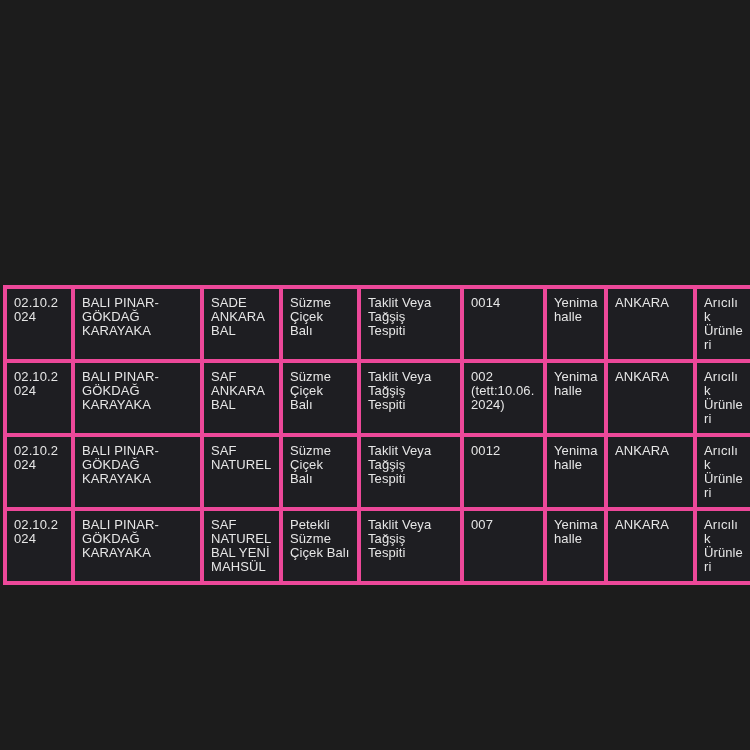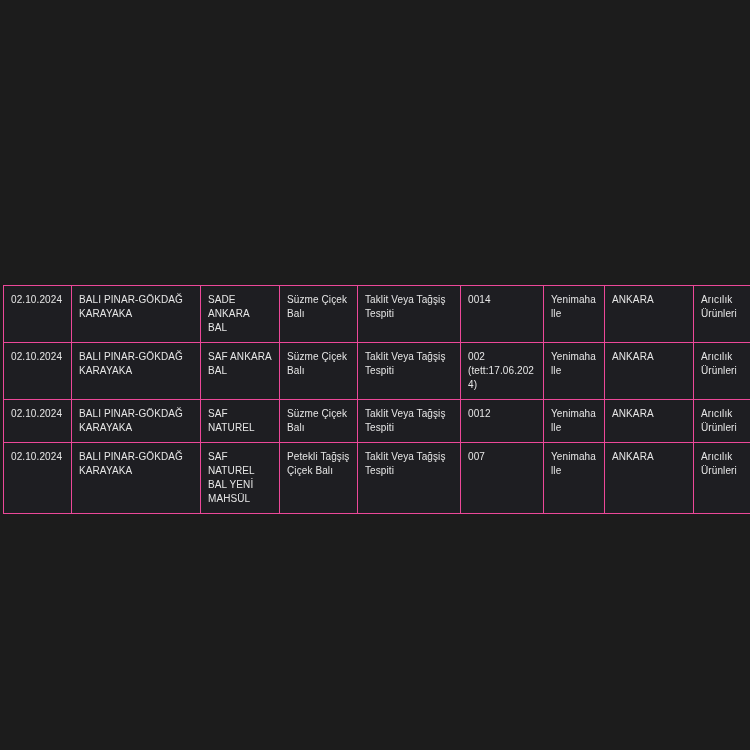--- a/index.html
+++ b/index.html
@@ -25,23 +25,23 @@
     top: 285px;
     width: 747px;
   }
   table.data-table {
     border-collapse: collapse;
     table-layout: fixed;
     width: 747px;
     background: #1e1e22;
   }
   table.data-table td {
-    border: 1px solid #ec4899;
+    border: 4px solid #ec4899;
     color: #e6e6e6;
-    font-size: 10px;
+    font-size: 13px;
     line-height: 14px;
     padding: 7px 6px 7px 7px;
     vertical-align: top;
     font-weight: 400;
     letter-spacing: 0.1px;
     background: #1e1e22;
     word-wrap: break-word;
   }
   table.data-table tr.row-1 td { height: 26px; }
   table.data-table tr.row-2 td { height: 25px; }
@@ -133,21 +133,21 @@
           <td>
             <span class="cell-line">Süzme Çiçek</span>
             <span class="cell-line">Balı</span>
           </td>
           <td>
             <span class="cell-line">Taklit Veya Tağşiş</span>
             <span class="cell-line">Tespiti</span>
           </td>
           <td>
             <span class="cell-line">002</span>
-            <span class="cell-line">(tett:17.06.2024)</span>
+            <span class="cell-line">(tett:10.06.2024)</span>
           </td>
           <td>
             <span class="cell-line">Yenimahalle</span>
           </td>
           <td>
             <span class="cell-line">ANKARA</span>
           </td>
           <td>
             <span class="cell-line">Arıcılık</span>
             <span class="cell-line">Ürünleri</span>
@@ -198,21 +198,21 @@
           <td>
             <span class="cell-line">BALI PINAR-GÖKDAĞ</span>
             <span class="cell-line">KARAYAKA</span>
           </td>
           <td>
             <span class="cell-line">SAF NATUREL</span>
             <span class="cell-line">BAL YENİ</span>
             <span class="cell-line">MAHSÜL</span>
           </td>
           <td>
-            <span class="cell-line">Petekli Tağşiş</span>
+            <span class="cell-line">Petekli Süzme</span>
             <span class="cell-line">Çiçek Balı</span>
           </td>
           <td>
             <span class="cell-line">Taklit Veya Tağşiş</span>
             <span class="cell-line">Tespiti</span>
           </td>
           <td>
             <span class="cell-line">007</span>
             <span class="cell-line"></span>
           </td>

